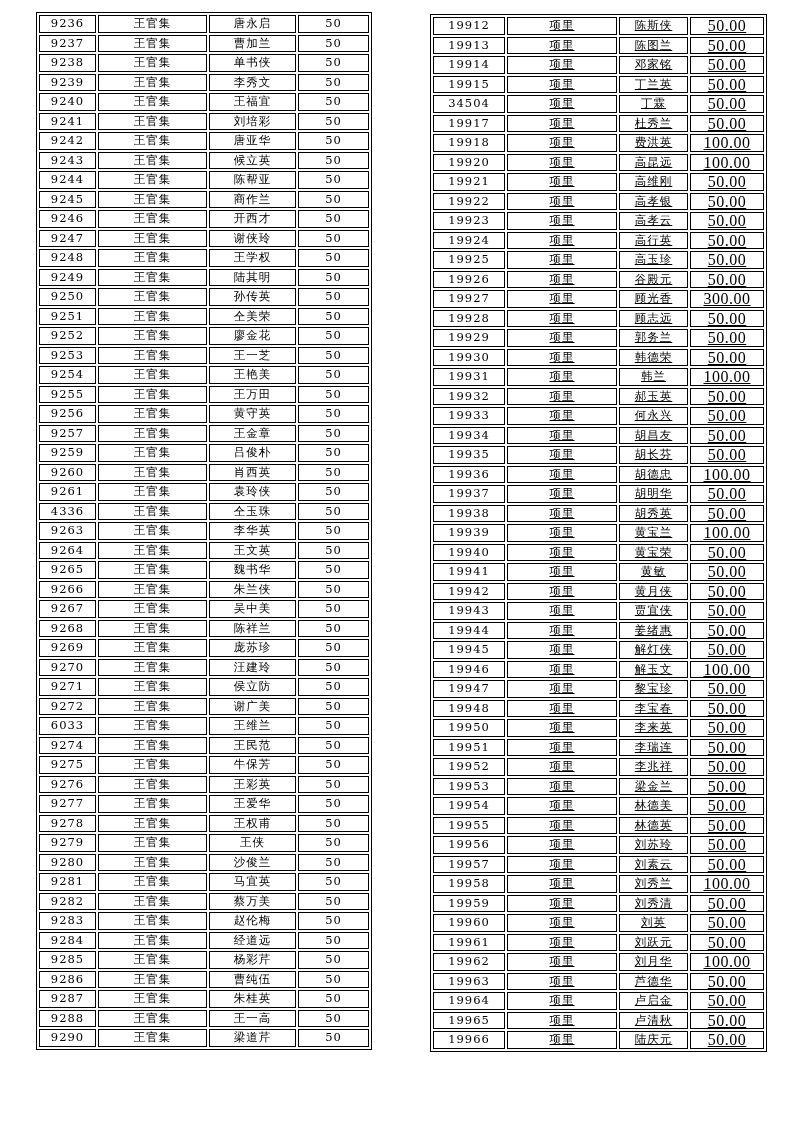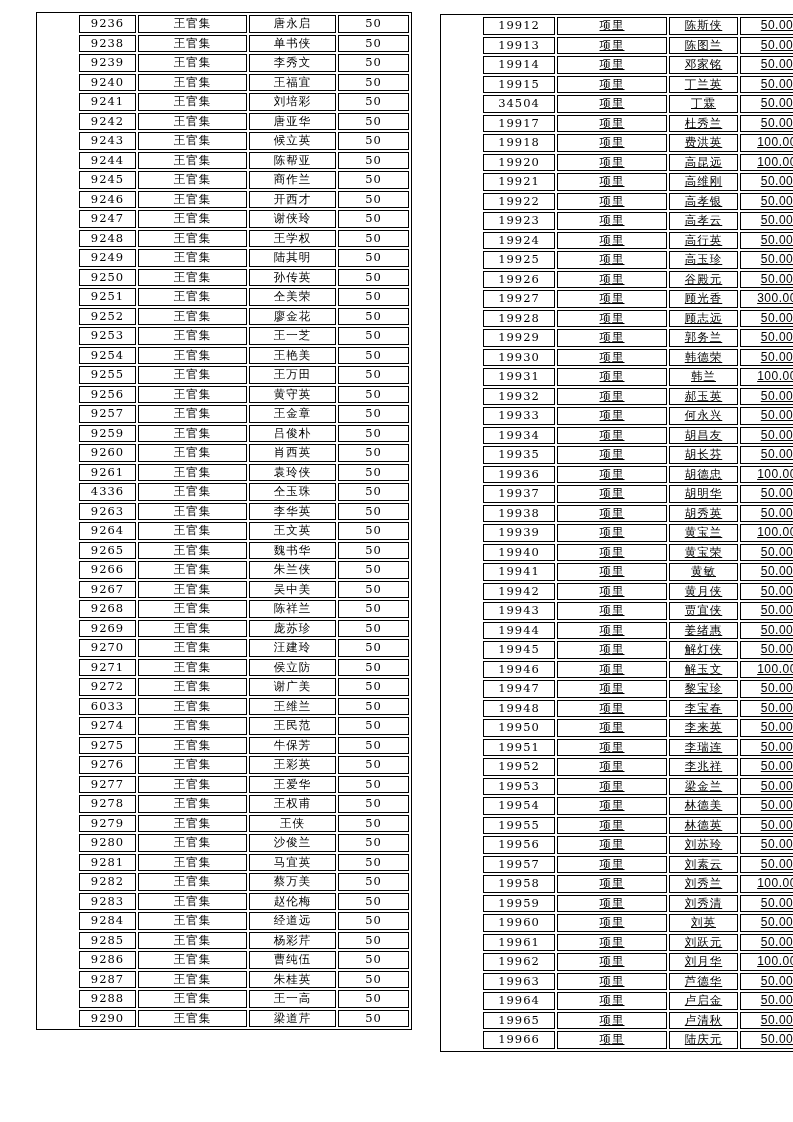--- a/index.html
+++ b/index.html
@@ -15,44 +15,43 @@
     overflow: hidden;
     font-family: "DejaVu Serif", "Liberation Serif", serif;
   }
   table.roster {
     position: absolute;
     border-collapse: separate;
     border-spacing: 2px;
     border: 1px solid #000;
     table-layout: fixed;
     background: #ffffff;
-    padding-left: 40px;
   }
   #left-table  { left: 36px;  top: 12px; width: 328px; }
-  #right-table { left: 440px; top: 14px; width: 331px; }
+  #right-table { left: 430px; top: 14px; width: 331px; }
   table.roster td {
     border: 1px solid #000;
     height: 15.5px;
     padding: 0;
     text-align: center;
     vertical-align: middle;
     color: #000;
     font-family: "DejaVu Serif", "Liberation Serif", serif;
     font-size: 11.5px;
     line-height: 15px;
     letter-spacing: 1px;
     white-space: nowrap;
     overflow: hidden;
   }
   table.roster td.u {
     text-decoration: underline;
   }
   table.roster td.sans {
-    font-family: Liberation Sans, sans-serif;
-    font-size: 12px;
+    font-family: Liberation Serif, serif;
+    font-size: 16px;
     letter-spacing: 0.5px;
   }
 </style>
 </head>
 <body>
 
 <div class="page">
 
   <table class="roster" id="left-table">
     <colgroup>
@@ -62,20 +61,26 @@
       <col style="width:71px">
     </colgroup>
     <tbody>
         <tr>
           <td>9236</td>
           <td>王官集</td>
           <td>唐永启</td>
           <td>50</td>
         </tr>
         <tr>
+          <td>9237</td>
+          <td>王官集</td>
+          <td>曹加兰</td>
+          <td>50</td>
+        </tr>
+        <tr>
           <td>9238</td>
           <td>王官集</td>
           <td>单书侠</td>
           <td>50</td>
         </tr>
         <tr>
           <td>9239</td>
           <td>王官集</td>
           <td>李秀文</td>
           <td>50</td>

